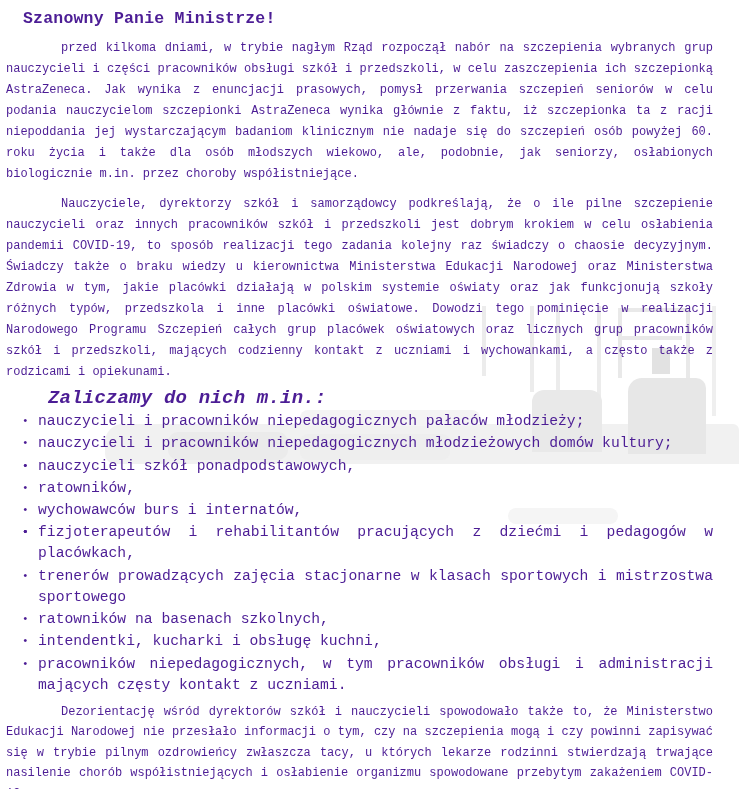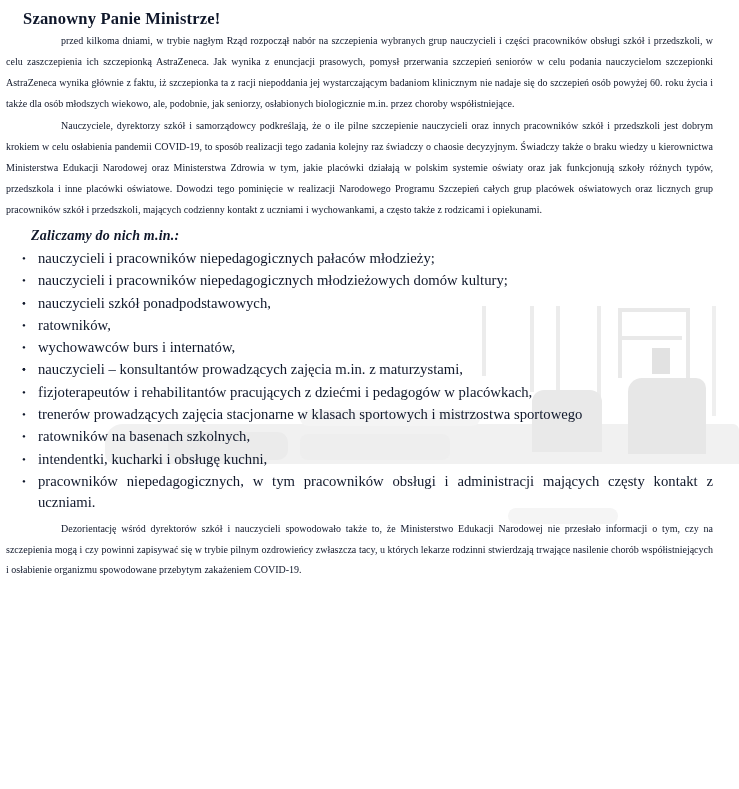--- a/index.html
+++ b/index.html
@@ -1,22 +1,22 @@
 <!DOCTYPE html>
 <html lang="pl"><head>
 <meta charset="utf-8">
 <style>
   html,body{margin:0;padding:0;background:#ffffff;}
   .page{
     position:relative;
     width:739px;height:789px;
     background:#ffffff;
     overflow:hidden;
-    font-family:Liberation Serif, serif;
-    color:#0f172a;
+    font-family:Liberation Mono, monospace;
+    color:#4c1d95;
   }
   
   .wm{position:absolute;inset:0;z-index:0;pointer-events:none;}
   .wm div{position:absolute;}
   .wm .band{left:105px;top:424px;width:634px;height:40px;background:#f1f1f1;border-radius:18px 6px 0 10px;}
   .wm .blob1{left:168px;top:432px;width:120px;height:28px;background:#ebebeb;border-radius:10px;}
   .wm .blob2{left:300px;top:434px;width:150px;height:26px;background:#eeeeee;border-radius:8px;}
   .wm .blob3{left:532px;top:390px;width:70px;height:62px;background:#e9e9e9;border-radius:12px 12px 0 0;}
   .wm .blob4{left:628px;top:378px;width:78px;height:76px;background:#e7e7e7;border-radius:14px 10px 0 0;}
   .wm .bar{top:306px;width:4px;height:86px;background:#ececec;}
@@ -26,22 +26,22 @@
   .wm .bar.b4{left:597px;height:96px;}
   .wm .bar.b5{left:712px;height:110px;background:#efefef;}
   .wm .shelf{left:618px;top:308px;width:64px;height:66px;border:4px solid #e9e9e9;border-bottom:none;background:transparent;}
   .wm .shelf-rung{left:618px;top:336px;width:64px;height:4px;background:#e9e9e9;}
   .wm .window{left:652px;top:348px;width:18px;height:26px;background:#e2e2e2;}
   .wm .smudge1{left:508px;top:508px;width:110px;height:16px;background:#f5f5f5;border-radius:8px;}
   .wm .smudge2{left:300px;top:410px;width:180px;height:16px;background:#f4f4f4;border-radius:8px;}
   
   .content{position:relative;z-index:1;padding:8px 26px 0 6px;}
   .title{margin:0 0 0 17px;font-size:16.5px;font-weight:700;letter-spacing:.2px;line-height:21px;}
-  .par{margin:1px 0 0 0;font-size:10px;line-height:21px;text-align:justify;text-indent:55px;}
-  .list-heading{margin:5px 0 2px 25px;font-size:14px;font-weight:700;font-style:italic;line-height:21px;letter-spacing:.2px;}
+  .par{margin:9px 0 0 0;font-size:12px;line-height:21px;text-align:justify;text-indent:55px;}
+  .list-heading{margin:5px 0 2px 42px;font-size:19px;font-weight:700;font-style:italic;line-height:21px;letter-spacing:.2px;}
   ul.blist{list-style:none;margin:0;padding:0;}
   ul.blist li{position:relative;padding-left:32px;font-size:14.7px;line-height:21px;margin-bottom:1.3px;text-align:justify;}
   ul.blist li .bullet{position:absolute;left:16px;top:0;font-size:11px;line-height:21px;}
   .closing{margin-top:6px;line-height:20.6px;}
 </style>
 </head>
 <body>
 
 <div class="page">
 
@@ -75,21 +75,21 @@
 
     <ul class="blist">
       <li><span class="bullet">•</span><span>nauczycieli i pracowników niepedagogicznych pałaców młodzieży;</span></li>
       <li><span class="bullet">•</span><span>nauczycieli i pracowników niepedagogicznych młodzieżowych domów kultury;</span></li>
       <li><span class="bullet">•</span></li>
       <li><span class="bullet">•</span><span>nauczycieli szkół ponadpodstawowych,</span></li>
       <li><span class="bullet">•</span><span>ratowników,</span></li>
       <li><span class="bullet">•</span><span>wychowawców burs i internatów,</span></li>
       <li><span class="bullet">•</span></li>
       <li><span class="bullet">•</span></li>
-      <li><span class="bullet">•</span><span>nauczycieli – konsultantów prowadzących zajęcia m.in. z maturzystami,</span></li>
+      <li><span class="bullet">•</span></li>
       <li><span class="bullet">•</span><span>fizjoterapeutów i rehabilitantów pracujących z dziećmi i pedagogów w placówkach,</span></li>
       <li><span class="bullet">•</span><span>trenerów prowadzących zajęcia stacjonarne w klasach sportowych i mistrzostwa sportowego</span></li>
       <li><span class="bullet">•</span><span>ratowników na basenach szkolnych,</span></li>
       <li><span class="bullet">•</span><span>intendentki, kucharki i obsługę kuchni,</span></li>
       <li><span class="bullet">•</span><span>pracowników niepedagogicznych, w tym pracowników obsługi i administracji mających częsty kontakt z uczniami.</span></li>
     </ul>
 
     <p class="par closing">Dezorientację wśród dyrektorów szkół i nauczycieli spowodowało także to, że Ministerstwo Edukacji Narodowej nie przesłało informacji o tym, czy na szczepienia mogą i czy powinni zapisywać się w trybie pilnym ozdrowieńcy zwłaszcza tacy, u których lekarze rodzinni stwierdzają trwające nasilenie chorób współistniejących i osłabienie organizmu spowodowane przebytym zakażeniem COVID-19.</p>
 
   </div>

